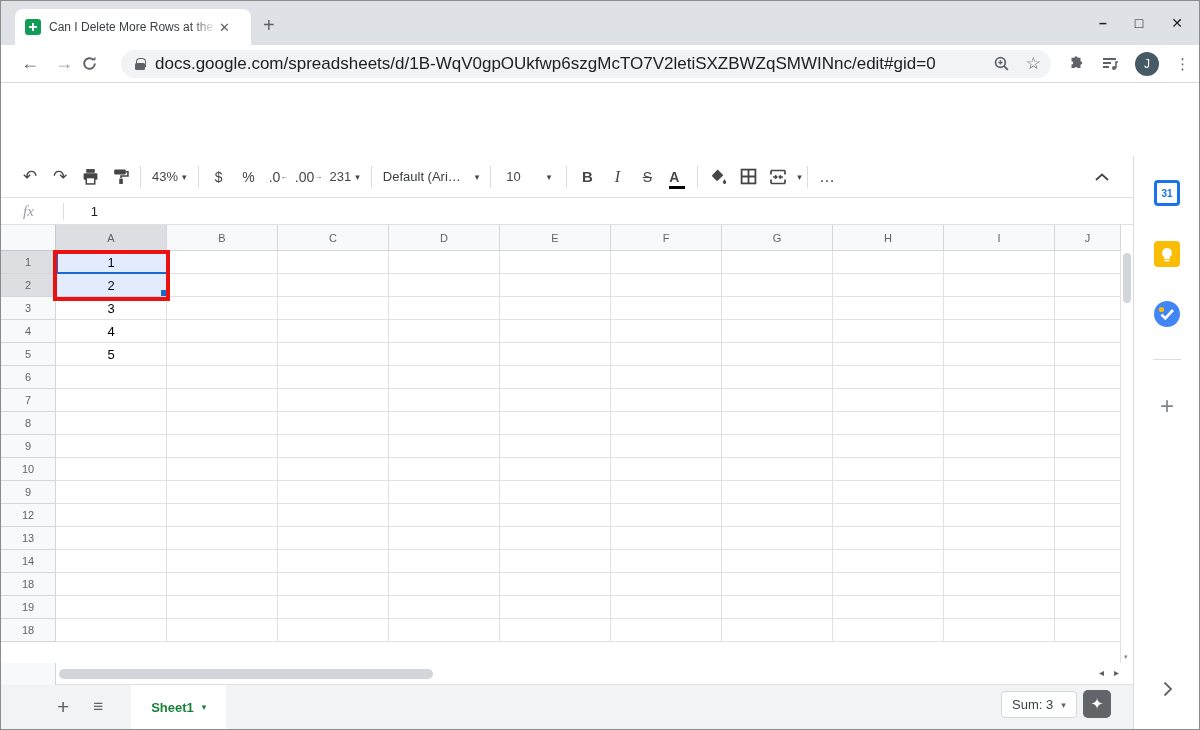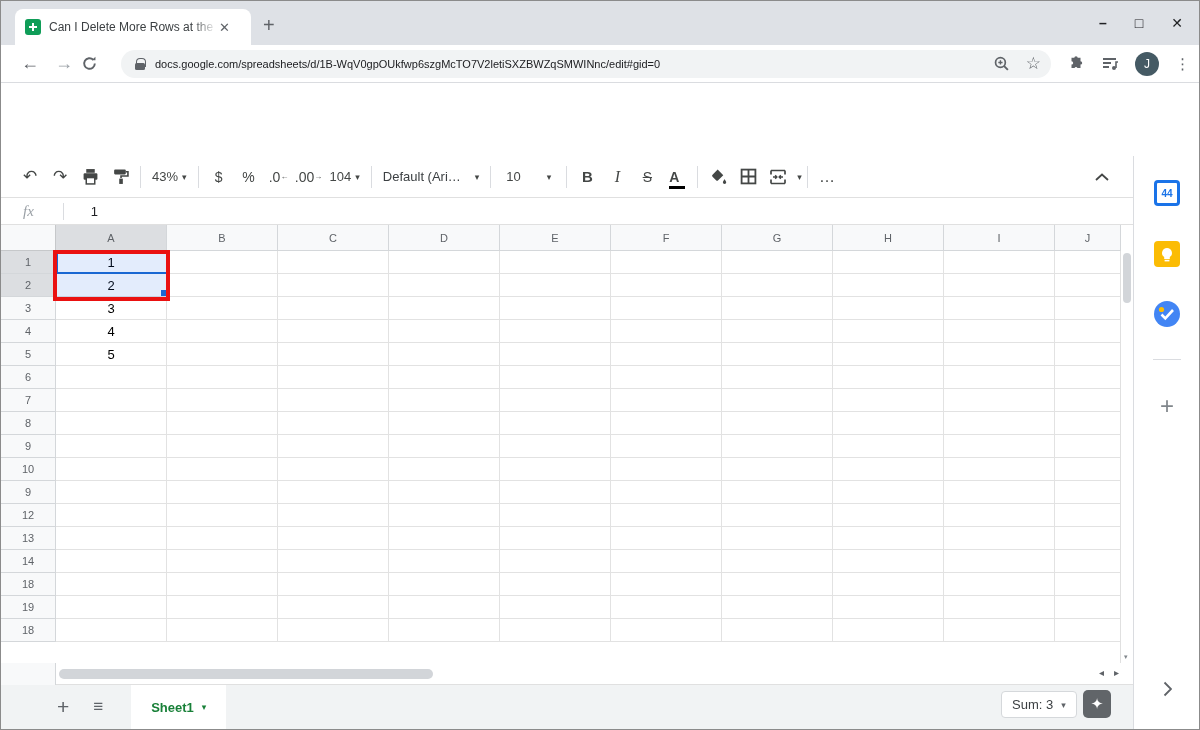--- a/index.html
+++ b/index.html
@@ -21,21 +21,21 @@
   .wc-min { letter-spacing:0; font-weight:bold; }
 
   
   .navbar { position:absolute; left:0; top:44px; width:1198px; height:38px; background:#fff; border-bottom:1px solid #dadce0; display:flex; align-items:center; }
   .nav-icon { font-size:18px; color:#5f6368; width:34px; text-align:center; }
   .nav-fwd { color:#9aa0a6; }
   .omnibox { width:930px; height:28px; margin-left:6px; background:#f1f3f4; border-radius:14px; display:flex; align-items:center; padding:0 10px 0 14px; }
   .lock-icon { width:10px; height:12px; position:relative; margin-right:10px; }
   .lock-icon::before { content:""; position:absolute; left:1px; top:0; width:8px; height:8px; border:1.6px solid #5f6368; border-radius:4px 4px 0 0; border-bottom:none; }
   .lock-icon::after { content:""; position:absolute; left:0; top:5px; width:10px; height:7px; background:#5f6368; border-radius:1.5px; }
-  .url-text { font-size:11px; color:#202124; white-space:nowrap; flex:1; }
+  .url-text { font-size:17px; color:#202124; white-space:nowrap; flex:1; }
   .omni-right { display:flex; align-items:center; gap:16px; margin-left:8px; }
   .browser-actions { display:flex; align-items:center; gap:16px; margin-left:16px; }
   .star-glyph { font-size:17px; color:#5f6368; }
   .chrome-avatar { width:24px; height:24px; border-radius:50%; background:#455a64; color:#fff; font-size:12px; display:flex; align-items:center; justify-content:center; }
   .dots { font-size:15px; color:#5f6368; letter-spacing:1px; }
 
   
   .sheets-header { position:absolute; left:0; top:82px; width:1198px; height:73px; background:#fff; }
   .sheets-logo { position:absolute; left:30px; top:97px; }
   .doc-title-box { position:absolute; left:74px; top:95px; height:29px; border:1px solid #d4d7da; border-radius:4px; display:flex; align-items:center; padding:0 9px; font-size:18px; color:#202124; white-space:nowrap; }
@@ -260,21 +260,21 @@
     <span class="tb tb-txt">%</span>
     <span class="tb tb-txt tb-dec">
         <span>.0</span>
         <sub>←</sub>
       </span>
     <span class="tb tb-txt tb-inc">
         <span>.00</span>
         <sub>→</sub>
       </span>
     <span class="tb tb-zoom">
-        <span>104</span>
+        <span>231</span>
         <span class="tb-arrow">▾</span>
       </span>
     <span class="tb-sep"></span>
     <span class="tb tb-font">
         <span>Default (Ari…</span>
         <span class="tb-arrow" style="margin-left:14px">▾</span>
       </span>
     <span class="tb-sep"></span>
     <span class="tb tb-size">
         <span>10</span>
@@ -591,21 +591,21 @@
       <span>Sum: 3</span>
       <span class="sum-arrow">▾</span>
     </div>
     <div class="explore-btn">
       <span>✦</span>
     </div>
   </div>
 
   <div class="side-panel">
     <div class="sp-icon cal-icon">
-      <div class="cal-inner">44</div>
+      <div class="cal-inner">31</div>
     </div>
     <div class="sp-icon keep-icon">
       <svg width="14" height="15" viewBox="0 0 14 15">
           <path d="M7 1a5 5 0 0 1 2.8 9.1V12H4.2v-1.9A5 5 0 0 1 7 1z" fill="#fff"></path>
           <rect x="4.6" y="12.8" width="4.8" height="1.6" fill="#fff"></rect>
         </svg>
     </div>
     <div class="sp-icon tasks-icon">
       <svg width="26" height="26" viewBox="0 0 26 26">
           <circle cx="13" cy="13" r="13" fill="#4285f4"></circle>

